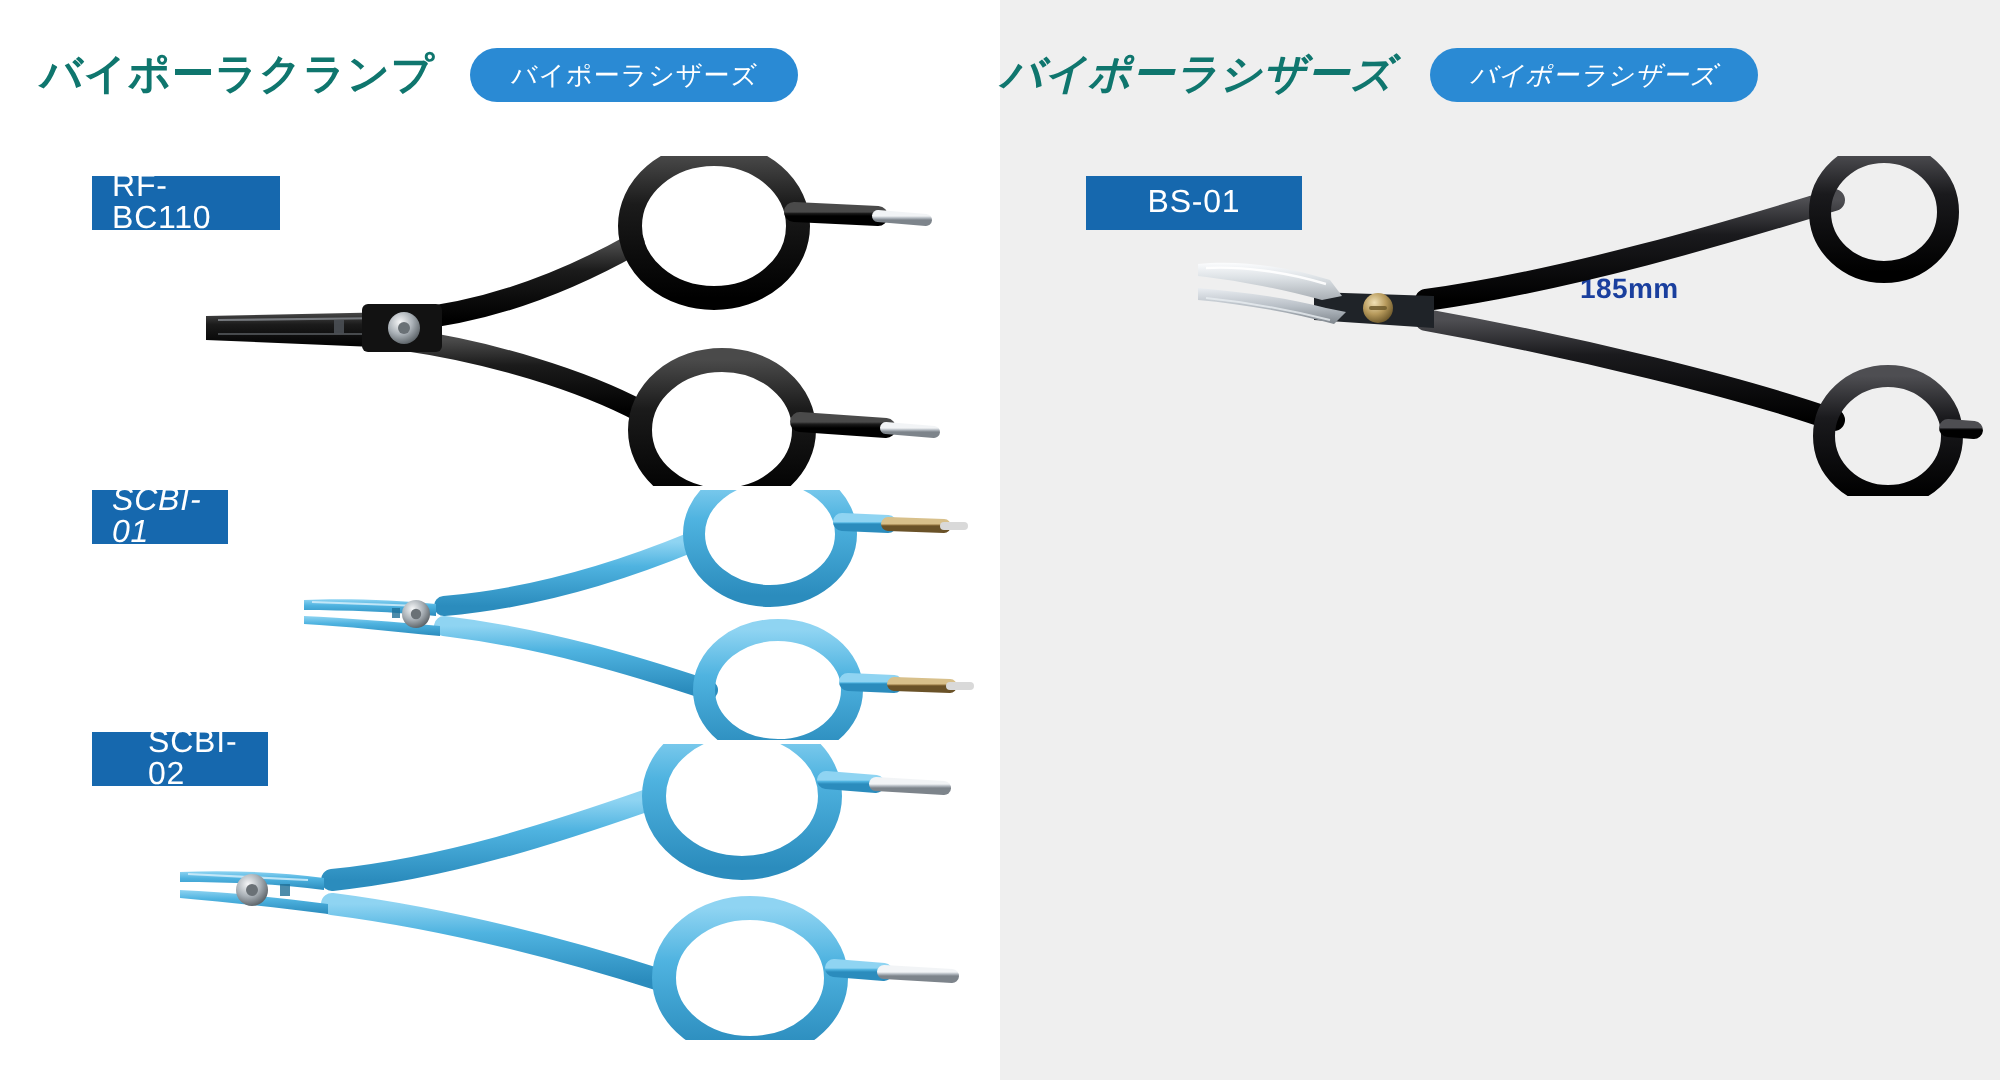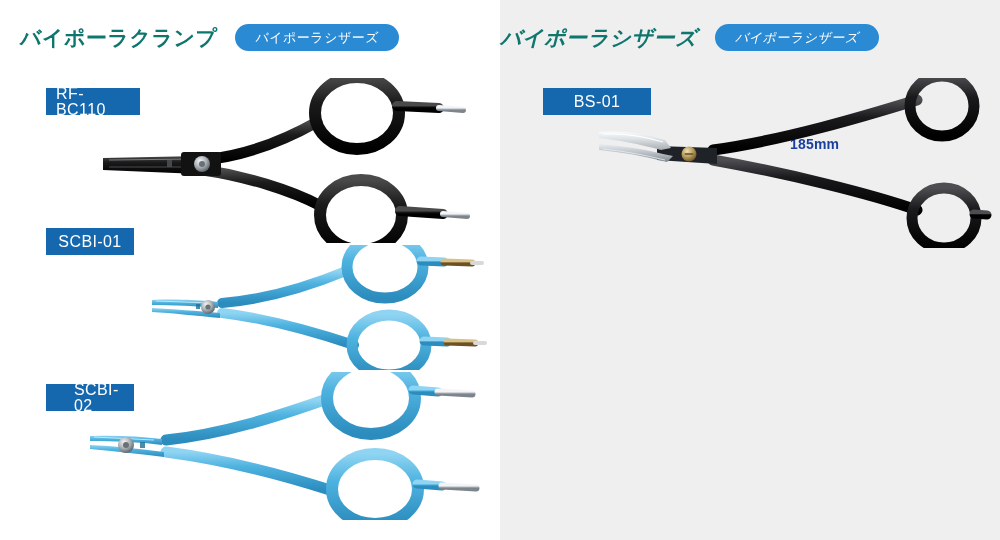--- a/index.html
+++ b/index.html
@@ -149,21 +149,21 @@
         <path d="M14,82 L100,81" stroke="#8e9399" stroke-width="1.1" opacity="0.75"></path>
         <path d="M14,89 L100,89" stroke="#6d7277" stroke-width="1" opacity="0.6"></path>
         <rect x="72" y="82" width="5" height="7" fill="#4a4f54" opacity="0.9"></rect>
 
         <rect x="86" y="74" width="40" height="24" rx="3" fill="#121212"></rect>
         <circle cx="107" cy="86" r="8" fill="url(#scrw)"></circle>
         <circle cx="107" cy="86" r="3" fill="#6a7176"></circle>
       </svg>
     </div>
 
-    <div class="code-badge" style="left:46px; top:228px; width:88px;">SCBI-01</div>
+    <div class="code-badge" style="left:46px; top:245px; width:68px;font-style:italic;">SCBI-01</div>
 
     <div class="instrument" style="left:150px; top:245px;">
       <svg width="350" height="125" viewBox="0 0 350 125">
         <defs>
           <linearGradient id="bluA" x1="0" y1="0" x2="0" y2="1">
             <stop offset="0%" stop-color="#8fd4f2"></stop>
             <stop offset="38%" stop-color="#4fb3e0"></stop>
             <stop offset="100%" stop-color="#2b8cbd"></stop>
           </linearGradient>
           <linearGradient id="brnz" x1="0" y1="0" x2="0" y2="1">
@@ -197,21 +197,21 @@
         <path d="M2,55 C22,54 48,55 68,57 L68,63 C48,61 22,60 2,60 Z" fill="url(#bluA)"></path>
         <path d="M2,63 C22,64 48,66 70,68 L70,73 C48,71 22,68 2,67 Z" fill="url(#bluA)"></path>
         <path d="M6,56 L60,58" stroke="#d2eefb" stroke-width="1" opacity="0.85"></path>
         <rect x="46" y="59" width="4" height="5" fill="#1f6f96" opacity="0.8"></rect>
 
         <circle cx="58" cy="62" r="7" fill="url(#scrw2)"></circle>
         <circle cx="58" cy="62" r="2.6" fill="#6a7176"></circle>
       </svg>
     </div>
 
-    <div class="code-badge" style="left:46px; top:384px; width:88px;padding-left:28px;">SCBI-02</div>
+    <div class="code-badge" style="left:46px; top:366px; width:88px;padding-left:28px;">SCBI-02</div>
 
     <div class="instrument" style="left:88px; top:372px;">
       <svg width="412" height="148" viewBox="0 0 412 148">
         <defs>
           <linearGradient id="bluB" x1="0" y1="0" x2="0" y2="1">
             <stop offset="0%" stop-color="#8fd4f2"></stop>
             <stop offset="38%" stop-color="#4fb3e0"></stop>
             <stop offset="100%" stop-color="#2b8cbd"></stop>
           </linearGradient>
           <linearGradient id="silv2" x1="0" y1="0" x2="0" y2="1">

